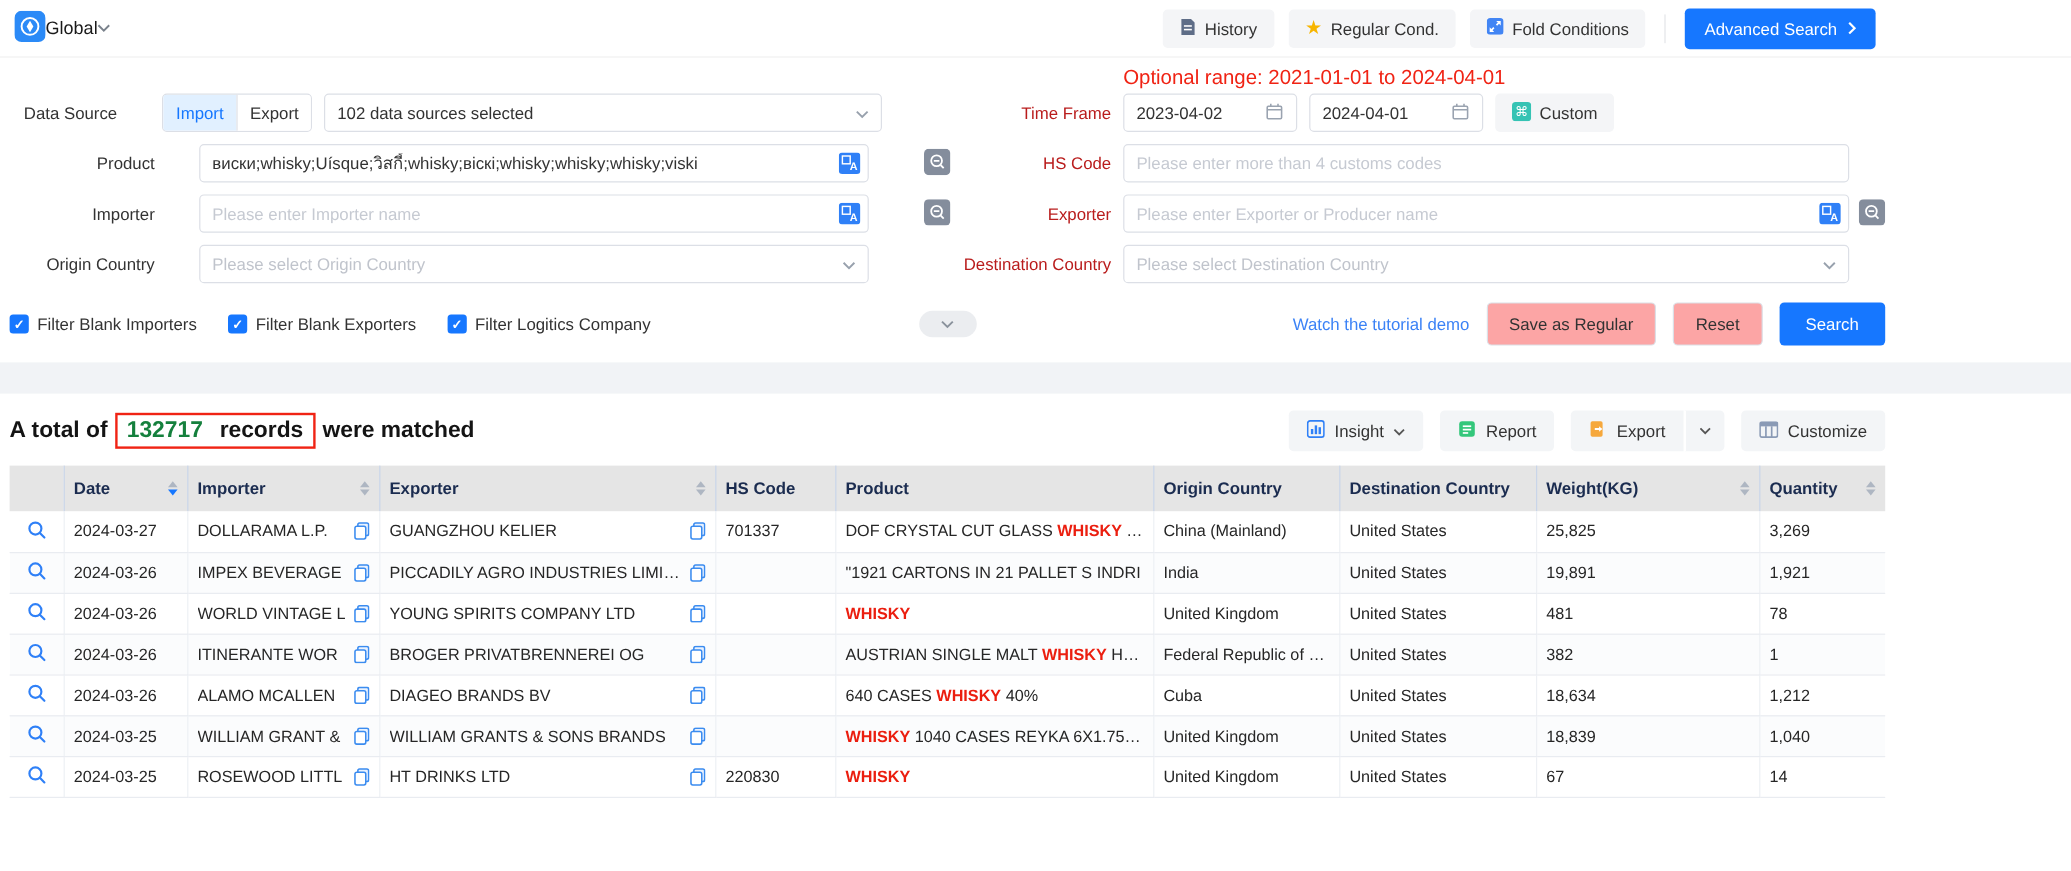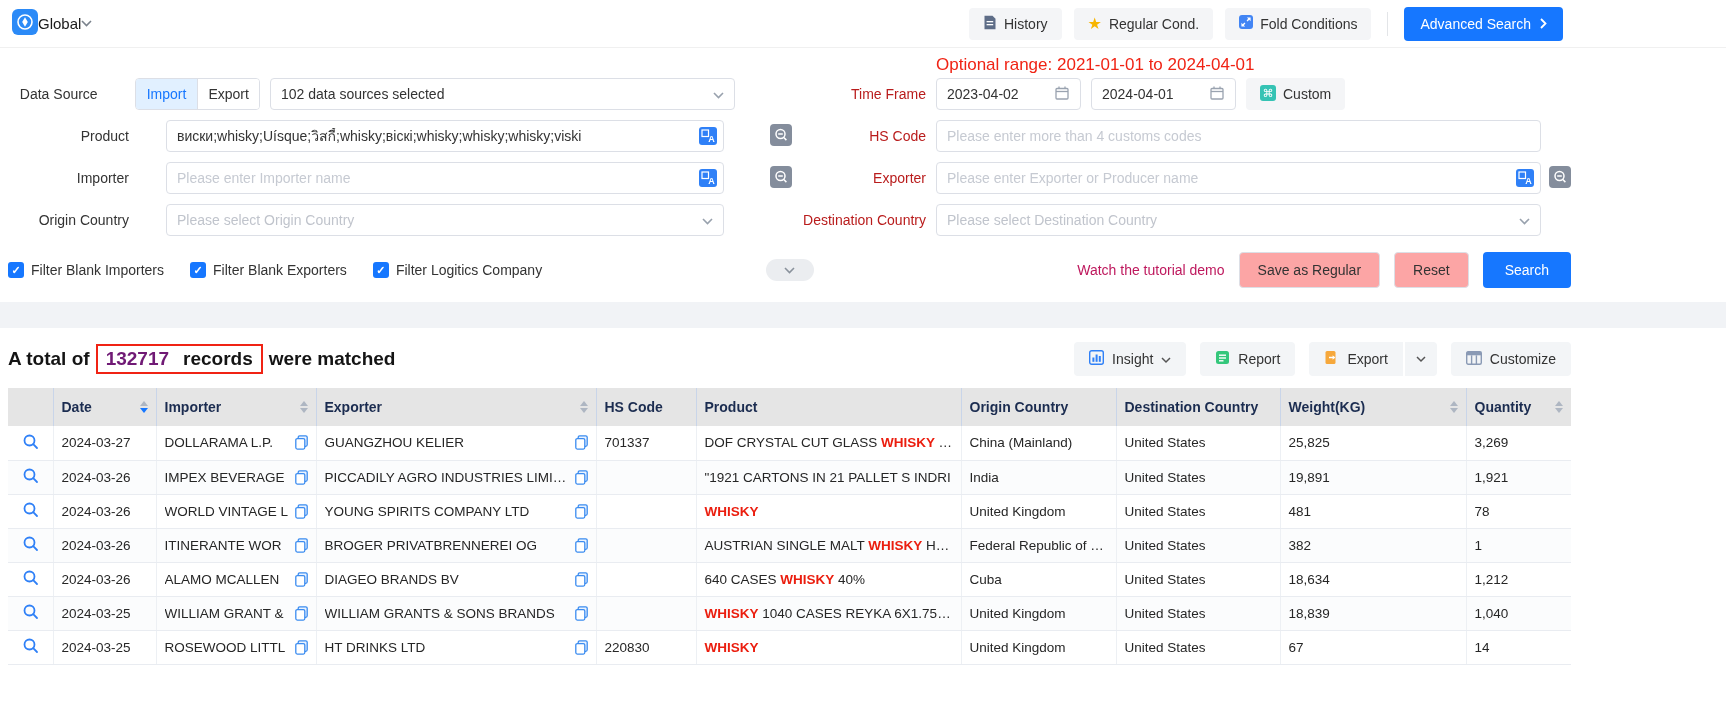--- a/index.html
+++ b/index.html
@@ -54,33 +54,33 @@
   .custom-btn { height:32px; display:inline-flex; align-items:center; gap:7px; padding:0 14px;
     background:#f4f5f7; border-radius:4px; cursor:pointer; }
 
   .cb-row { display:flex; align-items:center; margin-top:18px; height:32px; }
   .cb-item { display:flex; align-items:center; gap:7px; margin-right:26px; cursor:pointer; }
   .cb-box { width:16px; height:16px; border-radius:3px; background:#1677ff; color:#fff;
     font-size:11px; font-weight:bold; display:flex; align-items:center; justify-content:center; }
   .collapse-pill { position:absolute; left:50%; transform:translateX(-50%); width:48px; height:22px;
     background:#ebedf0; border-radius:11px; display:flex; align-items:center; justify-content:center; cursor:pointer; }
   .cb-right { margin-left:auto; display:flex; align-items:center; gap:14px; }
-  .link { color:#be185d; cursor:pointer; }
+  .link { color:#3b82f6; cursor:pointer; }
   .ghost-btn { height:36px; padding:0 18px; border:1px solid #dcdfe6; border-radius:4px;
     background:#fca5a5; display:inline-flex; align-items:center; cursor:pointer; color:#333; }
   .primary-btn { height:36px; padding:0 22px; border-radius:4px; background:#1677ff; color:#fff;
     display:inline-flex; align-items:center; cursor:pointer; }
 
   .band { height:26px; background:#f1f3f6; margin-top:16px; }
 
   
   .results-bar { display:flex; align-items:center; margin-top:14px; margin-bottom:12px; }
   .results-title { font-size:19px; font-weight:bold; color:#141414; display:flex; align-items:center; }
   .count-box { border:2px solid #f02314; padding:2px 8px; margin:0 6px; display:inline-flex; gap:14px; }
-  .count-num { color:#701a75; }
+  .count-num { color:#15803d; }
   .res-buttons { margin-left:auto; display:flex; align-items:center; gap:14px; }
   .res-btn { height:34px; display:inline-flex; align-items:center; gap:8px; padding:0 15px;
     background:#f3f5f7; border-radius:4px; cursor:pointer; color:#333; }
   .export-wrap { display:flex; }
   .export-main { border-radius:4px 0 0 4px; }
   .export-caret { width:34px; height:34px; background:#f3f5f7; border-radius:0 4px 4px 0;
     border-left:2px solid #fff; display:flex; align-items:center; justify-content:center; cursor:pointer; }
 
   
   table { border-collapse:collapse; table-layout:fixed; width:1563px; }

